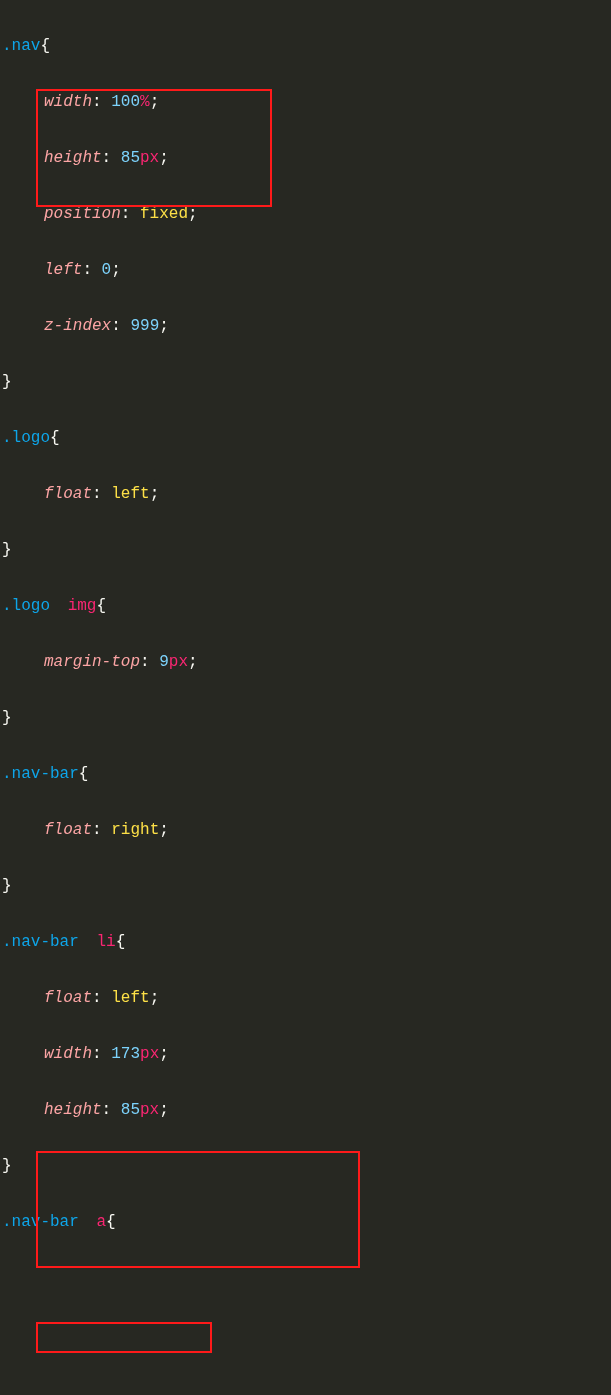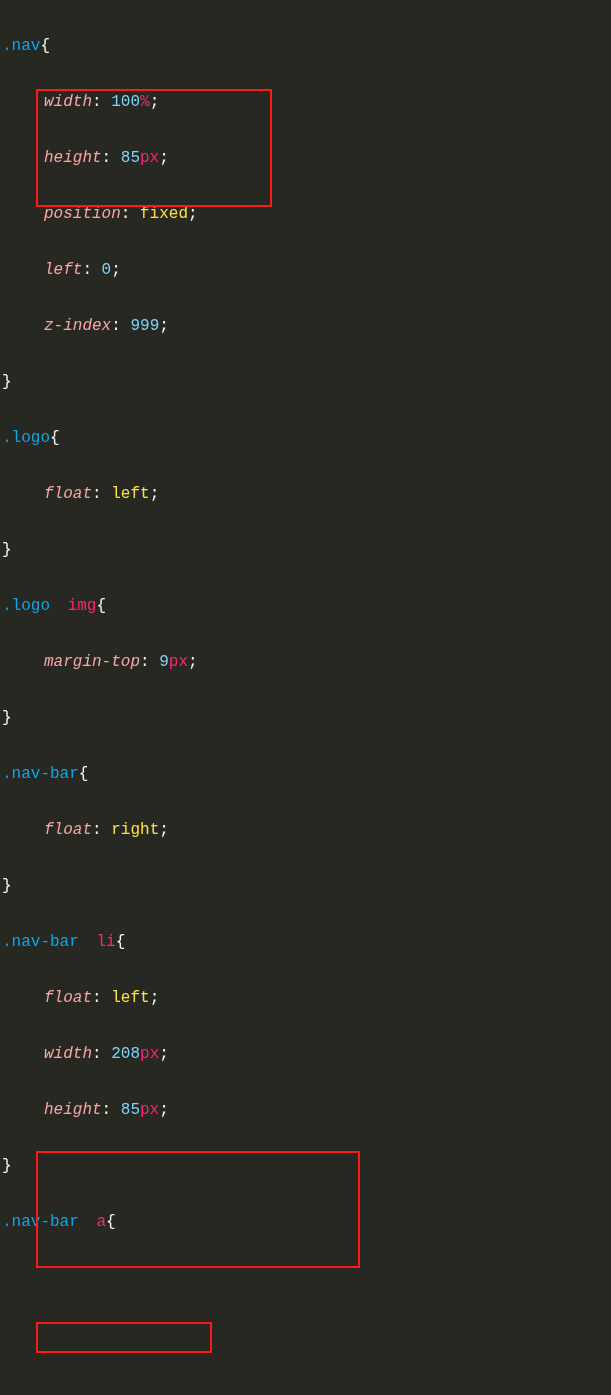--- a/index.html
+++ b/index.html
@@ -49,21 +49,21 @@
 <span class="line indent"><span class="prop">float</span><span class="punc">: </span><span class="kw">left</span><span class="punc">;</span></span>
 <span class="line"><span class="punc">}</span></span>
 <span class="line"><span class="sel">.logo</span> <span class="tag">img</span><span class="punc">{</span></span>
 <span class="line indent"><span class="prop">margin-top</span><span class="punc">: </span><span class="num">9</span><span class="unit">px</span><span class="punc">;</span></span>
 <span class="line"><span class="punc">}</span></span>
 <span class="line"><span class="sel">.nav-bar</span><span class="punc">{</span></span>
 <span class="line indent"><span class="prop">float</span><span class="punc">: </span><span class="kw">right</span><span class="punc">;</span></span>
 <span class="line"><span class="punc">}</span></span>
 <span class="line"><span class="sel">.nav-bar</span> <span class="tag">li</span><span class="punc">{</span></span>
 <span class="line indent"><span class="prop">float</span><span class="punc">: </span><span class="kw">left</span><span class="punc">;</span></span>
-<span class="line indent"><span class="prop">width</span><span class="punc">: </span><span class="num">208</span><span class="unit">px</span><span class="punc">;</span></span>
+<span class="line indent"><span class="prop">width</span><span class="punc">: </span><span class="num">173</span><span class="unit">px</span><span class="punc">;</span></span>
 <span class="line indent"><span class="prop">height</span><span class="punc">: </span><span class="num">85</span><span class="unit">px</span><span class="punc">;</span></span>
 <span class="line"><span class="punc">}</span></span>
 <span class="line"><span class="sel">.nav-bar</span> <span class="tag">a</span><span class="punc">{</span></span>
 
 
 
 
 
 
 

